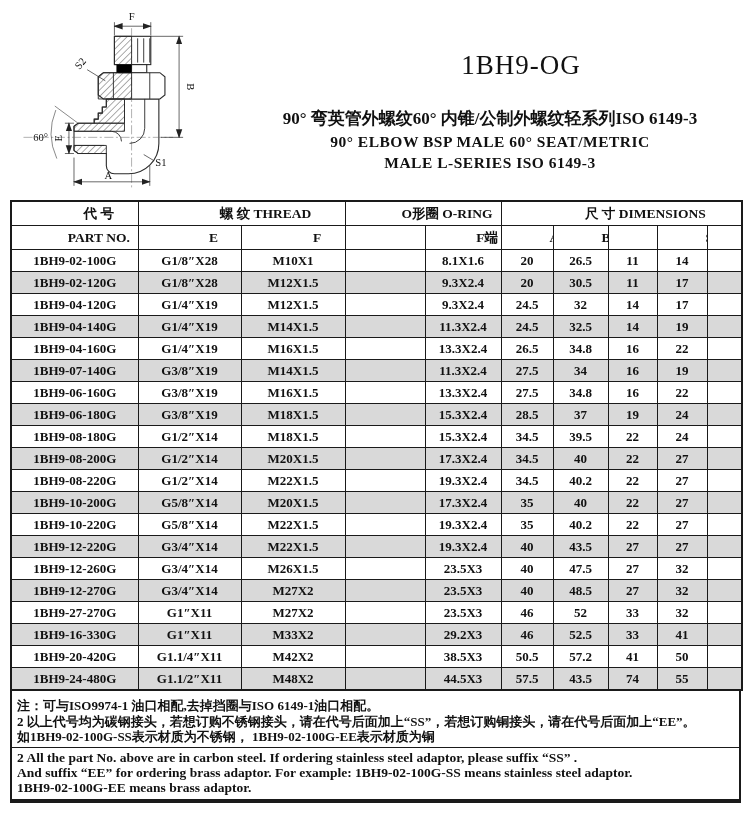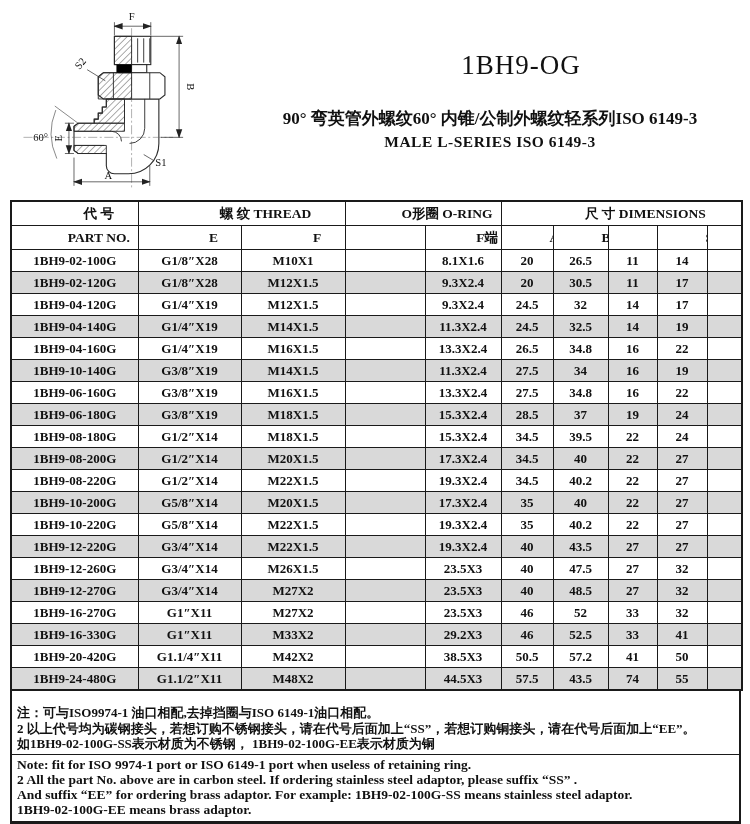--- a/index.html
+++ b/index.html
@@ -25,21 +25,21 @@
   
   .sheet{position:absolute;left:10px;top:200px;width:731px;}
   table{border-collapse:collapse;table-layout:fixed;width:731px;border:2px solid #1a1a1a;}
   th,td{border:1px solid #1a1a1a;text-align:center;font-weight:bold;font-size:13px;
         padding:0;white-space:nowrap;overflow:hidden;}
   thead th{height:23px;font-size:13.5px;padding-left:48px;}
   tbody td{height:21px;}
   tr.shaded td{background:#d9d9d9;}
 
   .notes{border:2px solid #1a1a1a;border-top:none;border-bottom-width:4px;font-weight:bold;}
-  .notes-cn{padding:14px 5px 2px;border-bottom:1.5px solid #1a1a1a;}
+  .notes-cn{padding:7px 5px 2px;border-bottom:1.5px solid #1a1a1a;}
   .notes-en{padding:2px 5px 4px;}
   .note-line{font-size:13px;line-height:15.5px;white-space:nowrap;overflow:hidden;}
   .notes-en .note-line{font-size:13.5px;line-height:15px;}
 </style>
 </head>
 <body>
 
 <svg class="drawing" viewBox="0 0 225 192" xmlns="http://www.w3.org/2000/svg">
   <defs>
     <pattern id="hatch" patternUnits="userSpaceOnUse" width="4.5" height="4.5" patternTransform="rotate(45)">
@@ -107,20 +107,21 @@
   <line class="dim" x1="64" y1="174" x2="139" y2="174" marker-start="url(#arr)" marker-end="url(#arr)"></line>
   <text class="dtext" x="98" y="171" text-anchor="middle">A</text>
 
   <line class="dim" x1="143" y1="153" x2="133" y2="147"></line>
   <text class="dtext" x="150" y="158" text-anchor="middle">S1</text>
 </svg>
 
 <div class="title-block">
   <div class="title">1BH9-OG</div>
   <div class="sub-cn">90° 弯英管外螺纹60° 内锥/公制外螺纹轻系列ISO 6149-3</div>
+  <div class="sub-en">90° ELBOW BSP MALE 60°  SEAT/METRIC</div>
   <div class="sub-en">MALE L-SERIES ISO 6149-3</div>
 </div>
 
 <div class="sheet">
   <table>
     <colgroup>
       <col style="width:127px">
         <col style="width:103px">
         <col style="width:104px">
       <col style="width:80px">
@@ -206,21 +207,21 @@
           <td>M16X1.5</td>
           <td></td>
           <td>13.3X2.4</td>
           <td>26.5</td>
           <td>34.8</td>
           <td>16</td>
           <td>22</td>
           <td></td>
         </tr>
         <tr class="shaded">
-          <td>1BH9-10-140G</td>
+          <td>1BH9-07-140G</td>
           <td>G3/8″X19</td>
           <td>M14X1.5</td>
           <td></td>
           <td>11.3X2.4</td>
           <td>27.5</td>
           <td>34</td>
           <td>16</td>
           <td>19</td>
           <td></td>
         </tr>
@@ -338,21 +339,21 @@
           <td>M27X2</td>
           <td></td>
           <td>23.5X3</td>
           <td>40</td>
           <td>48.5</td>
           <td>27</td>
           <td>32</td>
           <td></td>
         </tr>
         <tr>
-          <td>1BH9-16-270G</td>
+          <td>1BH9-27-270G</td>
           <td>G1″X11</td>
           <td>M27X2</td>
           <td></td>
           <td>23.5X3</td>
           <td>46</td>
           <td>52</td>
           <td>33</td>
           <td>32</td>
           <td></td>
         </tr>
@@ -395,19 +396,18 @@
       </tbody>
   </table>
 
   <div class="notes">
     <div class="notes-cn">
         <div class="note-line">注：可与ISO9974-1 油口相配,去掉挡圈与ISO 6149-1油口相配。</div>
         <div class="note-line">2 以上代号均为碳钢接头，若想订购不锈钢接头，请在代号后面加上“SS”，若想订购铜接头，请在代号后面加上“EE”。</div>
         <div class="note-line">如1BH9-02-100G-SS表示材质为不锈钢， 1BH9-02-100G-EE表示材质为铜</div>
       </div>
     <div class="notes-en">
-        <div class="note-line">Note: fit for ISO 9974-1 port or ISO 6149-1 port when useless of retaining ring.</div>
         <div class="note-line">2 All the part No. above are in carbon steel. If ordering stainless steel adaptor, please suffix “SS” .</div>
         <div class="note-line">And suffix “EE” for ordering brass adaptor. For example: 1BH9-02-100G-SS  means stainless steel adaptor.</div>
         <div class="note-line">1BH9-02-100G-EE means brass adaptor.</div>
       </div>
   </div>
 </div>
 
 </body></html>

